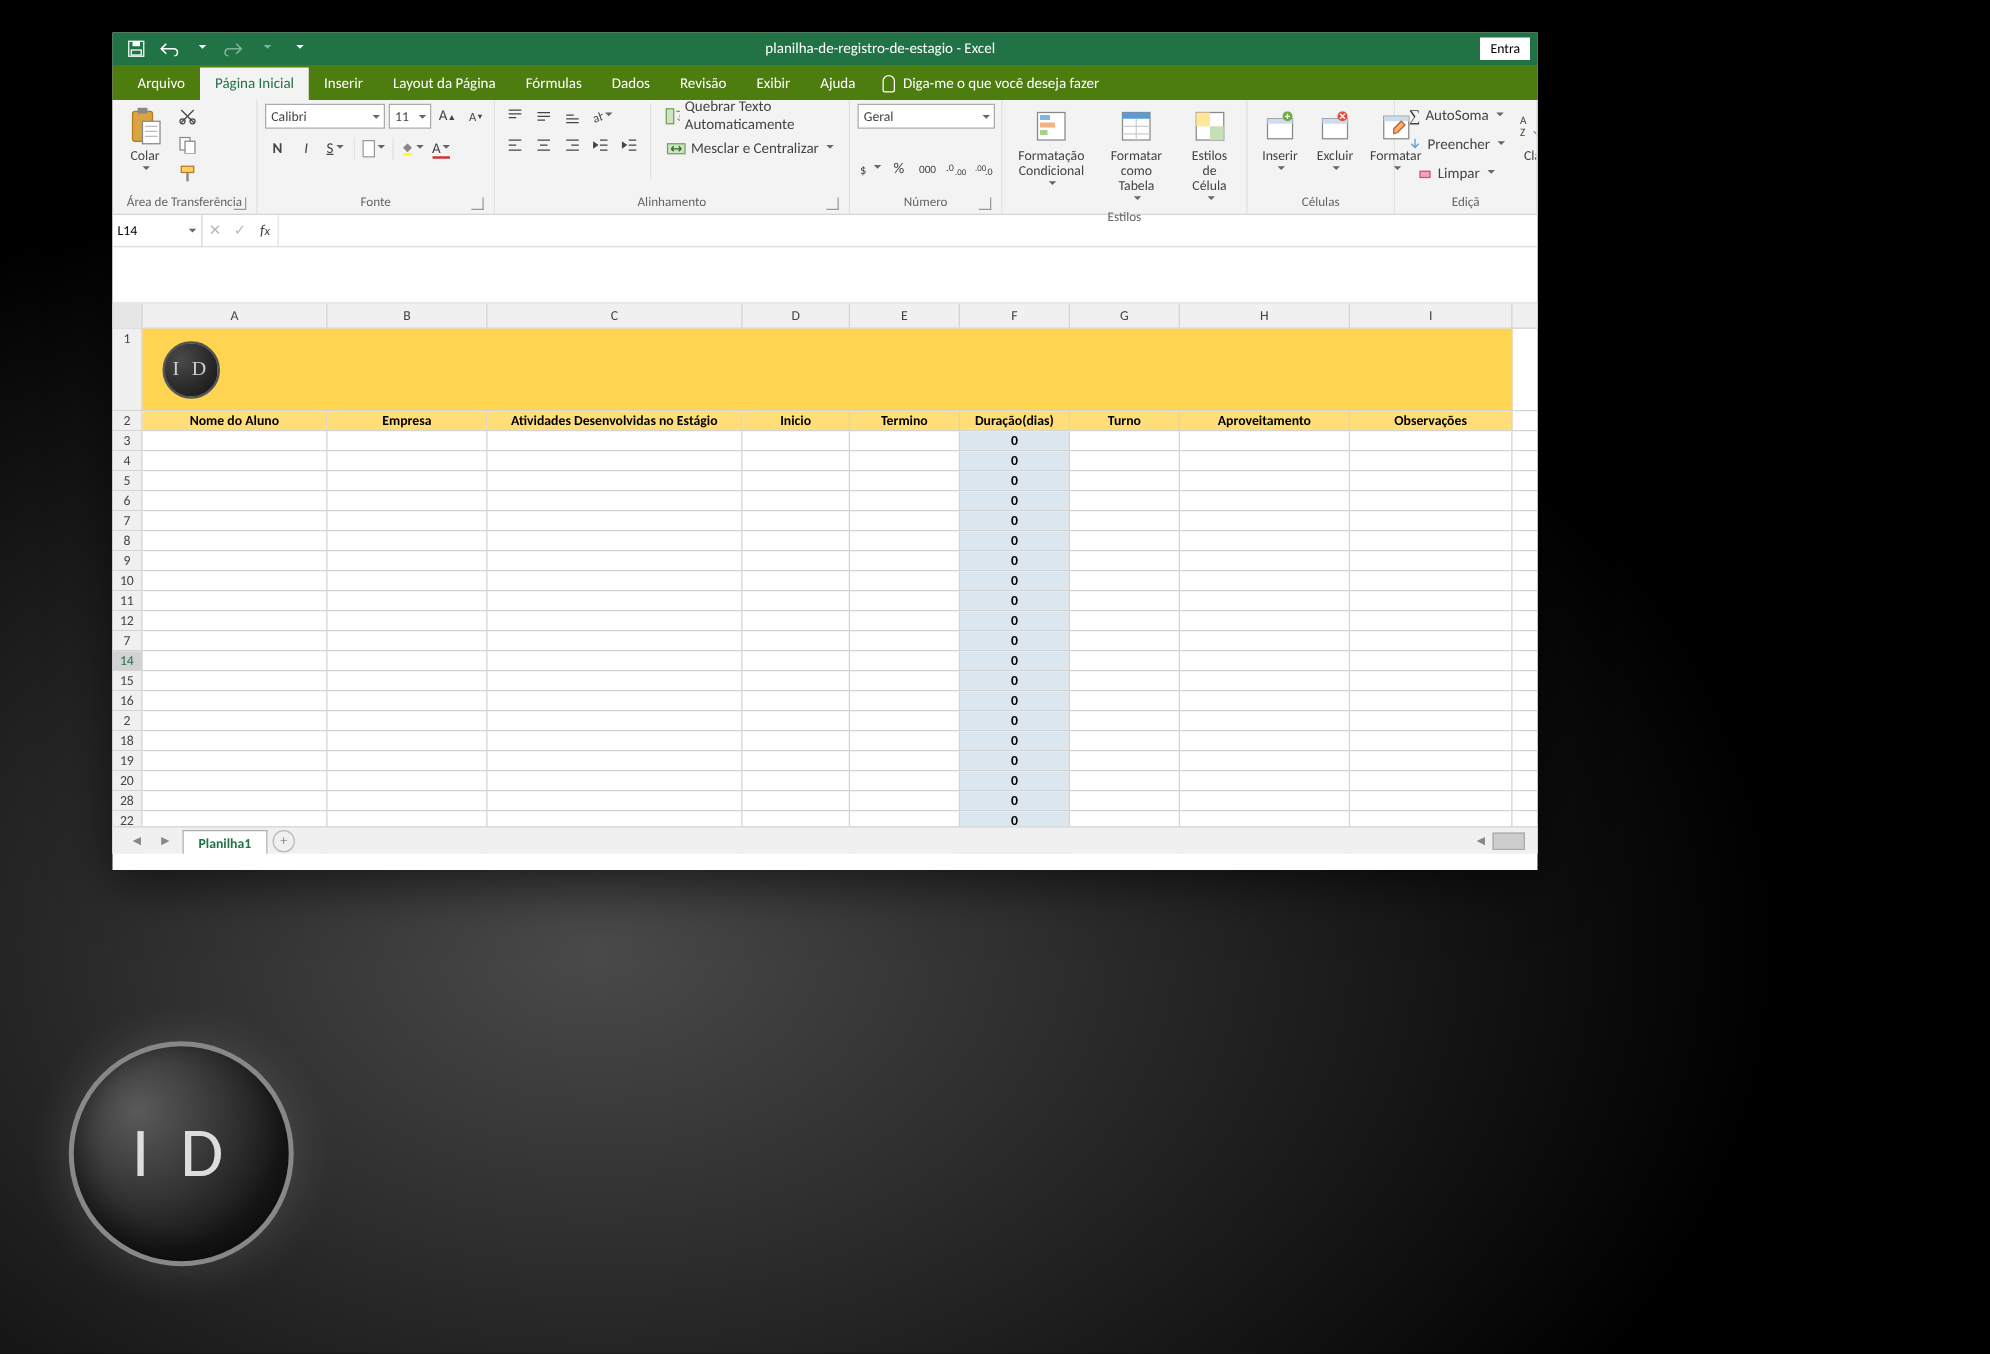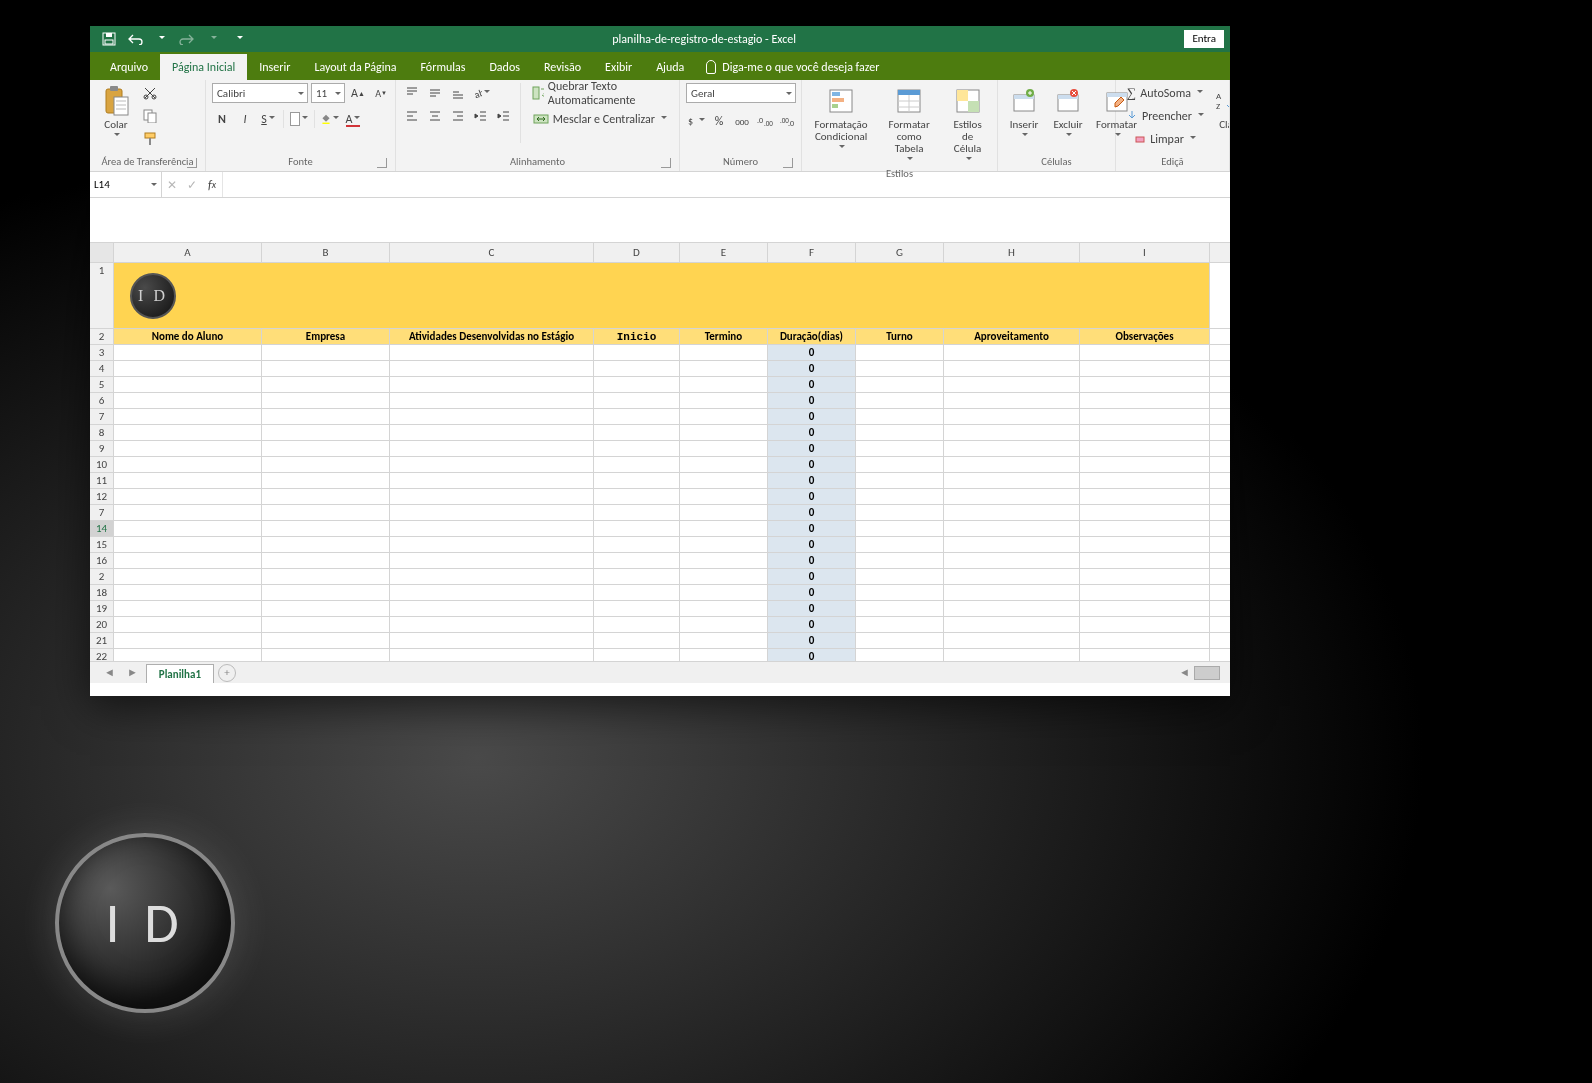--- a/index.html
+++ b/index.html
@@ -319,21 +319,21 @@
               </svg>
             <span>Mesclar e Centralizar</span>
               <span class="dd-caret"></span>
           </div>
         </div>
       </div>
       <div class="group-label"><span>Alinhamento</span><span class="dlg-laun"></span></div>
     </div>
 
     <div class="group" style="width:122px">
-      <div class="group-body" style="flex-direction:column;gap:8px;">
+      <div class="group-body" style="flex-direction:column;gap:22px;">
         <div class="combo" style="width:110px">
             <span>Geral</span>
           </div>
         <div class="row">
           <div class="mini">
               <svg width="14" height="14">
                 <text x="1" y="11" font-size="10" fill="#444">$</text>
               </svg>
               <span class="dd-caret"></span>
             </div>
@@ -510,21 +510,21 @@
           <div class="rh">1</div>
           <div class="cell banner-cell" style="width: 1096px;">
             <div class="banner-logo">I D</div>
           </div>
         </div>
         <div class="row-line hdr2">
           <div class="rh">2</div>
           <div class="cell" style="width: 148px;">Nome do Aluno</div>
           <div class="cell" style="width: 128px;">Empresa</div>
           <div class="cell" style="width: 204px;">Atividades Desenvolvidas no Estágio</div>
-          <div class="cell" style="width: 86px; font-family: Liberation Mono, monospace;">Inicio</div>
+          <div class="cell" style="width: 86px;">Inicio</div>
           <div class="cell" style="width: 88px;">Termino</div>
           <div class="cell" style="width: 88px;">Duração(dias)</div>
           <div class="cell" style="width: 88px;">Turno</div>
           <div class="cell" style="width: 136px;">Aproveitamento</div>
           <div class="cell" style="width: 130px;">Observações</div>
         </div>
         <div class="row-line">
           <div class="rh">3</div>
           <div class="cell" style="width: 148px;"></div>
           <div class="cell" style="width: 128px;"></div>
@@ -734,21 +734,21 @@
           <div class="cell" style="width: 128px;"></div>
           <div class="cell" style="width: 204px;"></div>
           <div class="cell" style="width: 86px;"></div>
           <div class="cell" style="width: 88px;"></div>
           <div class="cell fcol" style="width: 88px;">0</div>
           <div class="cell" style="width: 88px;"></div>
           <div class="cell" style="width: 136px;"></div>
           <div class="cell" style="width: 130px;"></div>
         </div>
         <div class="row-line">
-          <div class="rh">21</div>
+          <div class="rh">28</div>
           <div class="cell" style="width: 148px;"></div>
           <div class="cell" style="width: 128px;"></div>
           <div class="cell" style="width: 204px;"></div>
           <div class="cell" style="width: 86px;"></div>
           <div class="cell" style="width: 88px;"></div>
           <div class="cell fcol" style="width: 88px;">0</div>
           <div class="cell" style="width: 88px;"></div>
           <div class="cell" style="width: 136px;"></div>
           <div class="cell" style="width: 130px;"></div>
         </div>

